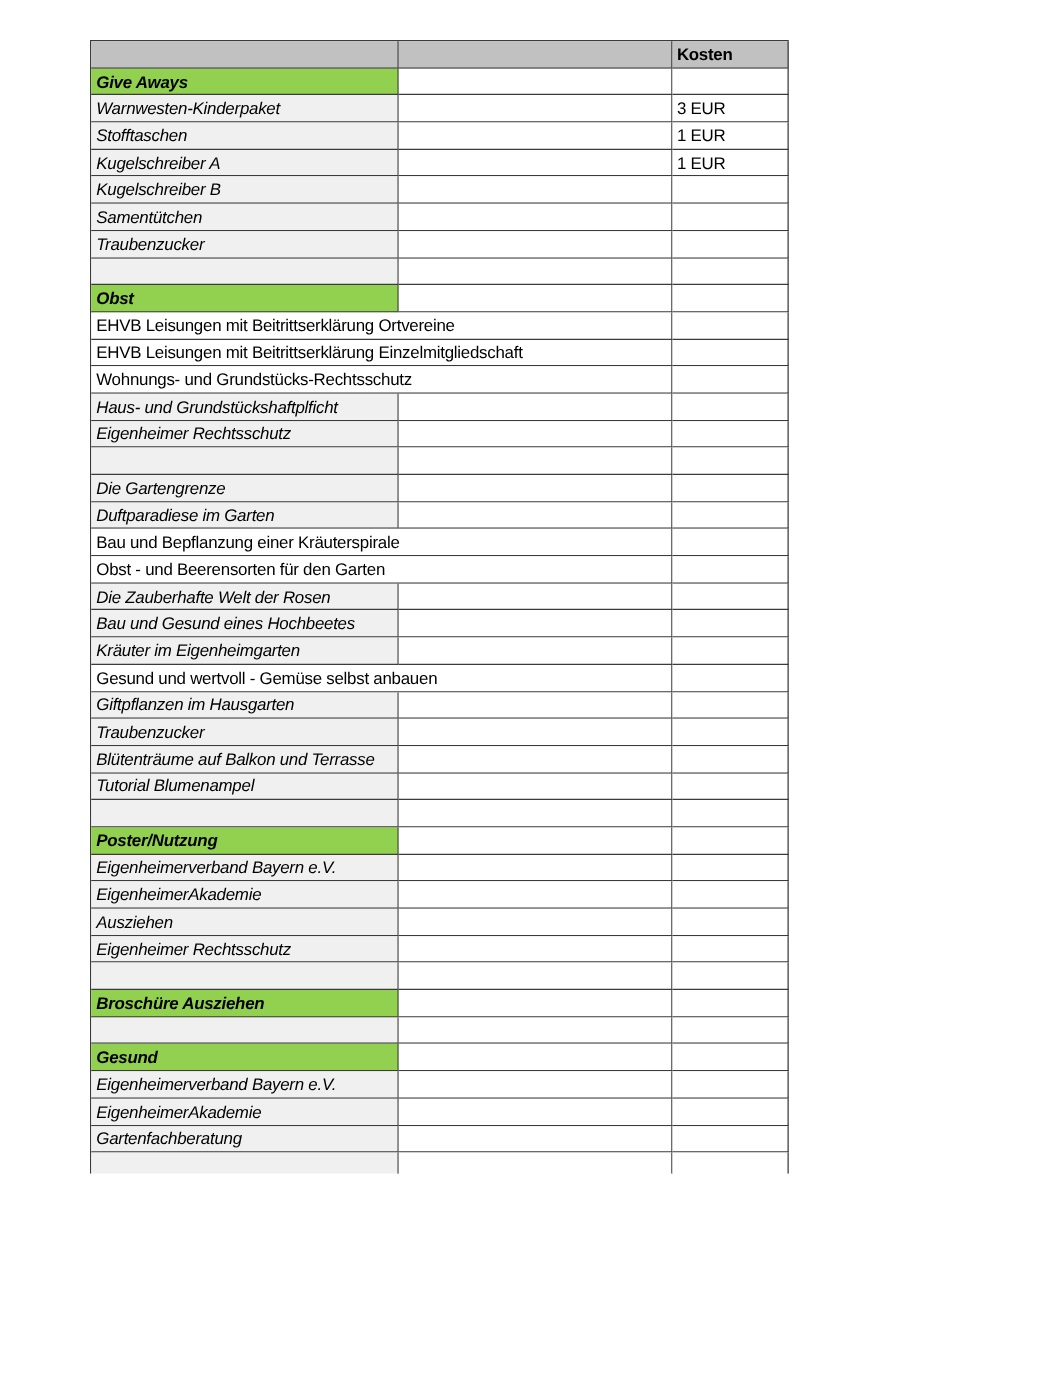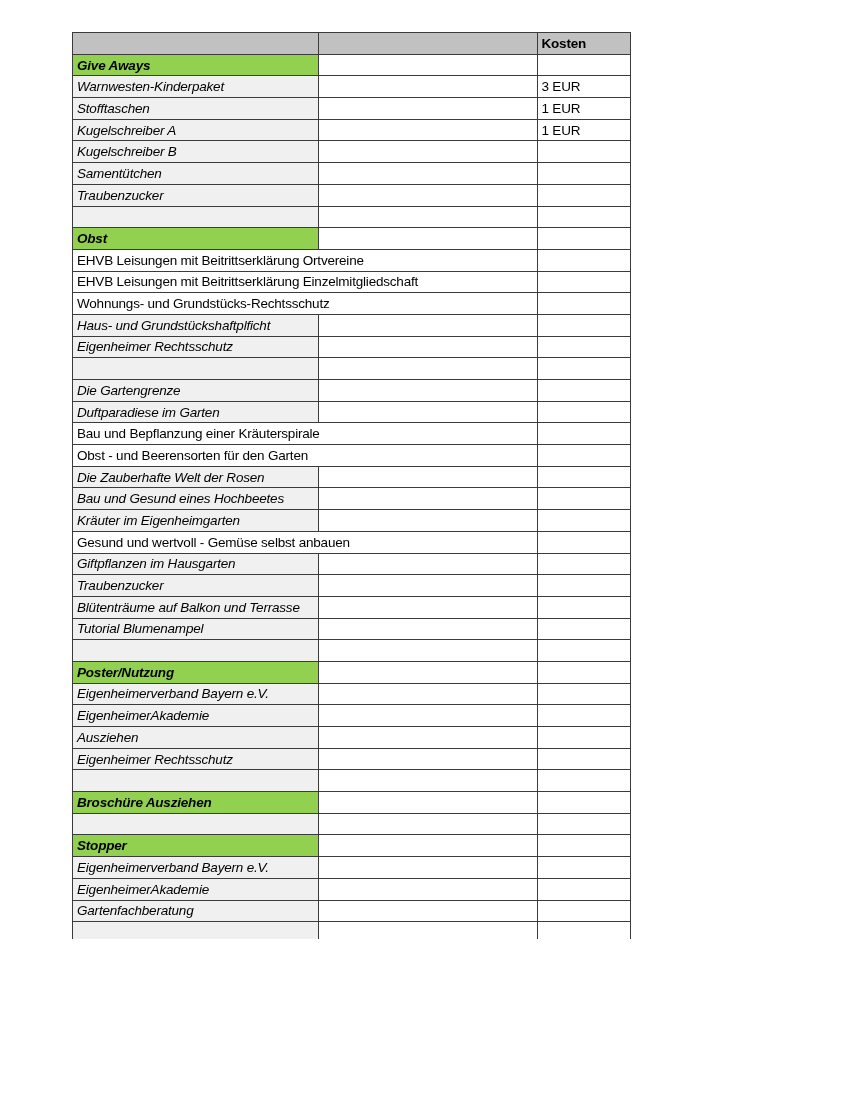--- a/index.html
+++ b/index.html
@@ -233,21 +233,21 @@
         <div class="c ca sec">Broschüre Ausziehen</div>
         <div class="c cb"></div>
         <div class="c cc"></div>
       </div>
       <div class="row">
         <div class="c ca fill"></div>
         <div class="c cb"></div>
         <div class="c cc"></div>
       </div>
       <div class="row">
-        <div class="c ca sec">Stopper</div>
+        <div class="c ca sec">Gesund</div>
         <div class="c cb"></div>
         <div class="c cc"></div>
       </div>
       <div class="row">
         <div class="c ca fill">Eigenheimerverband Bayern e.V.</div>
         <div class="c cb"></div>
         <div class="c cc"></div>
       </div>
       <div class="row">
         <div class="c ca fill">EigenheimerAkademie</div>

